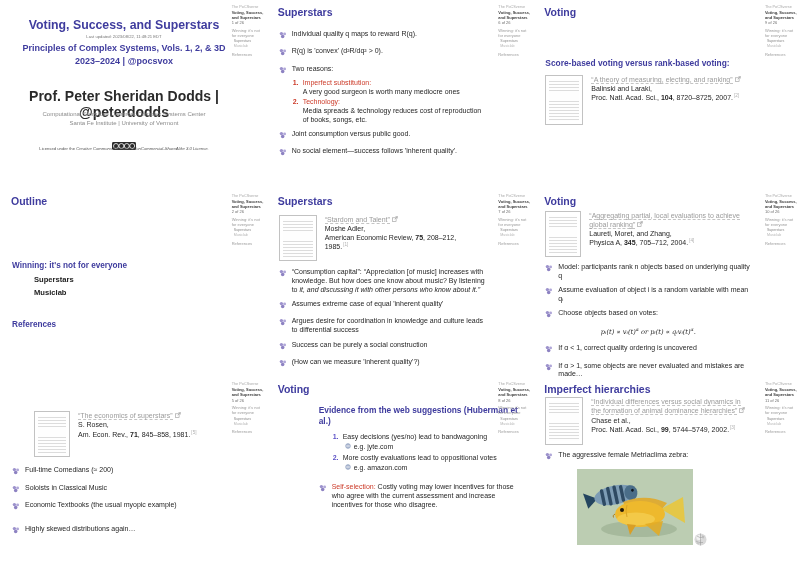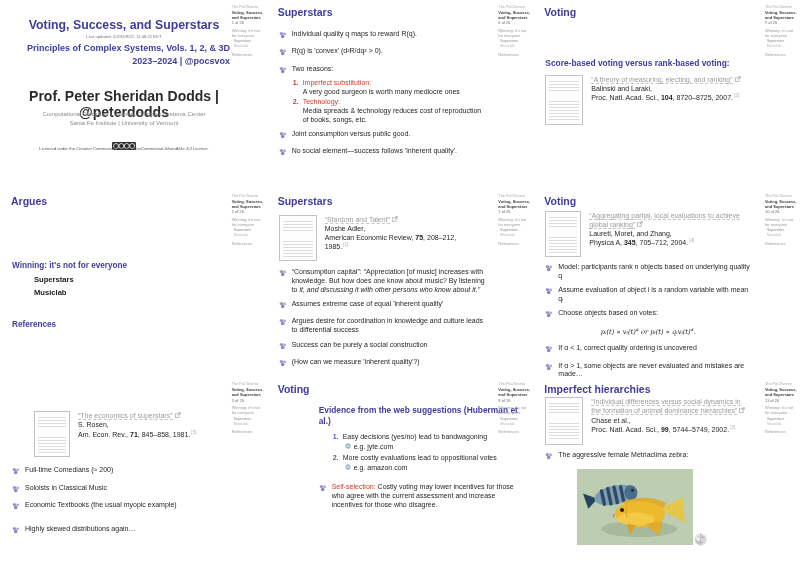--- a/index.html
+++ b/index.html
@@ -62,21 +62,21 @@
 </style>
 </head>
 <body>
 
 <div class="page">
 <div class="grid">
 
   <section class="slide">
     <div class="tcenter" style="top:15px;"><span class="maint">Voting, Success, and Superstars</span></div>
     <div class="tcenter updated" style="top:34px;">Last updated: 2023/08/22, 11:48:21 EDT</div>
-    <div class="tcenter course" style="top:42px;text-align:right;">
+    <div class="tcenter course" style="top:42px;">
       <div>Principles of Complex Systems, Vols. 1, 2, &amp; 3D</div>
       <div>2023–2024 | @pocsvox</div>
     </div>
     <div class="tcenter author" style="top:88px;">Prof. Peter Sheridan Dodds | @peterdodds</div>
     <div class="tcenter affil" style="top:110px;">
       <div>Computational Story Lab | Vermont Complex Systems Center</div>
       <div>Santa Fe Institute | University of Vermont</div>
     </div>
     <div class="tcenter" style="top:136px;">
       <svg width="24" height="8" viewBox="0 0 24 8">
@@ -185,21 +185,21 @@
       <div class="sb-deck">Voting, Success, and Superstars</div>
       <div class="sb-page">9 of 26</div>
       <div class="sb-nav">Winning: it's not for everyone</div>
       <div class="sb-sub">Superstars</div>
       <div class="sb-sub2">Musiclab</div>
       <div class="sb-refs">References</div>
     </aside>
   </section>
 
   <section class="slide">
-    <h2 class="st">Argues</h2>
+    <h2 class="st">Outline</h2>
     <div class="body" style="top:72px;">
       <div class="ol-sec">Winning: it's not for everyone</div>
       <div class="ol-item">Superstars</div>
       <div class="ol-item">Musiclab</div>
       <div class="ol-refs">References</div>
     </div>
     <aside class="sb">
       <div class="sb-brand">The PoCSverse</div>
       <div class="sb-deck">Voting, Success, and Superstars</div>
       <div class="sb-page">2 of 26</div>

